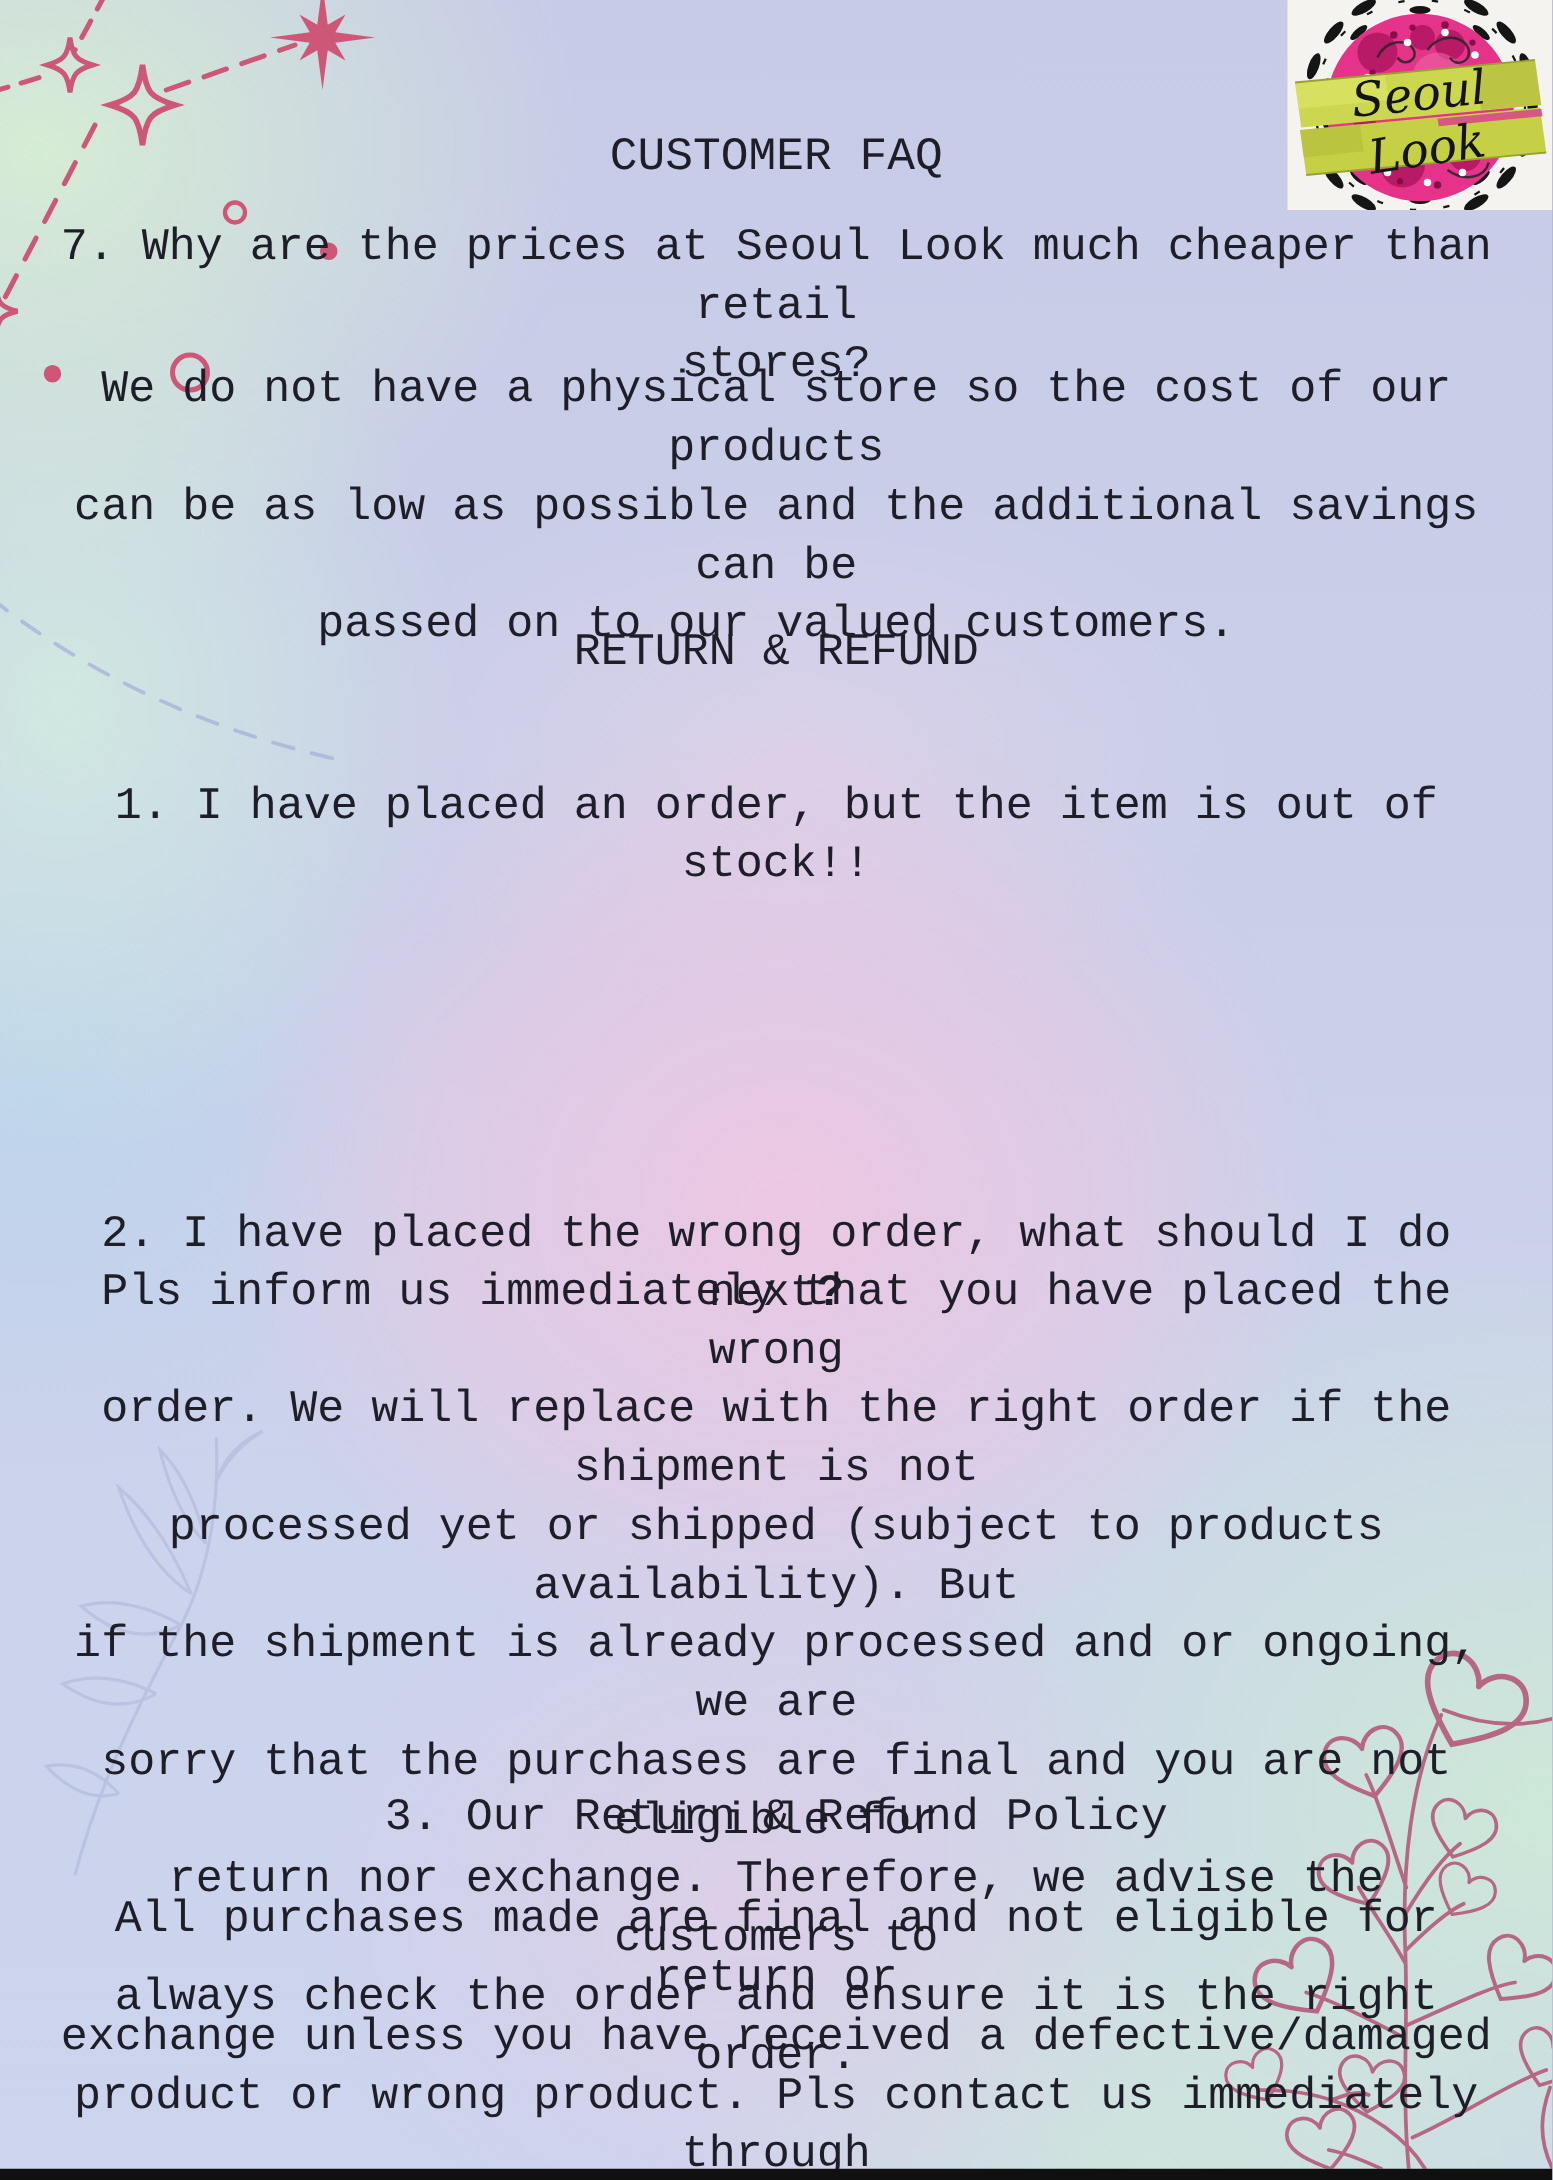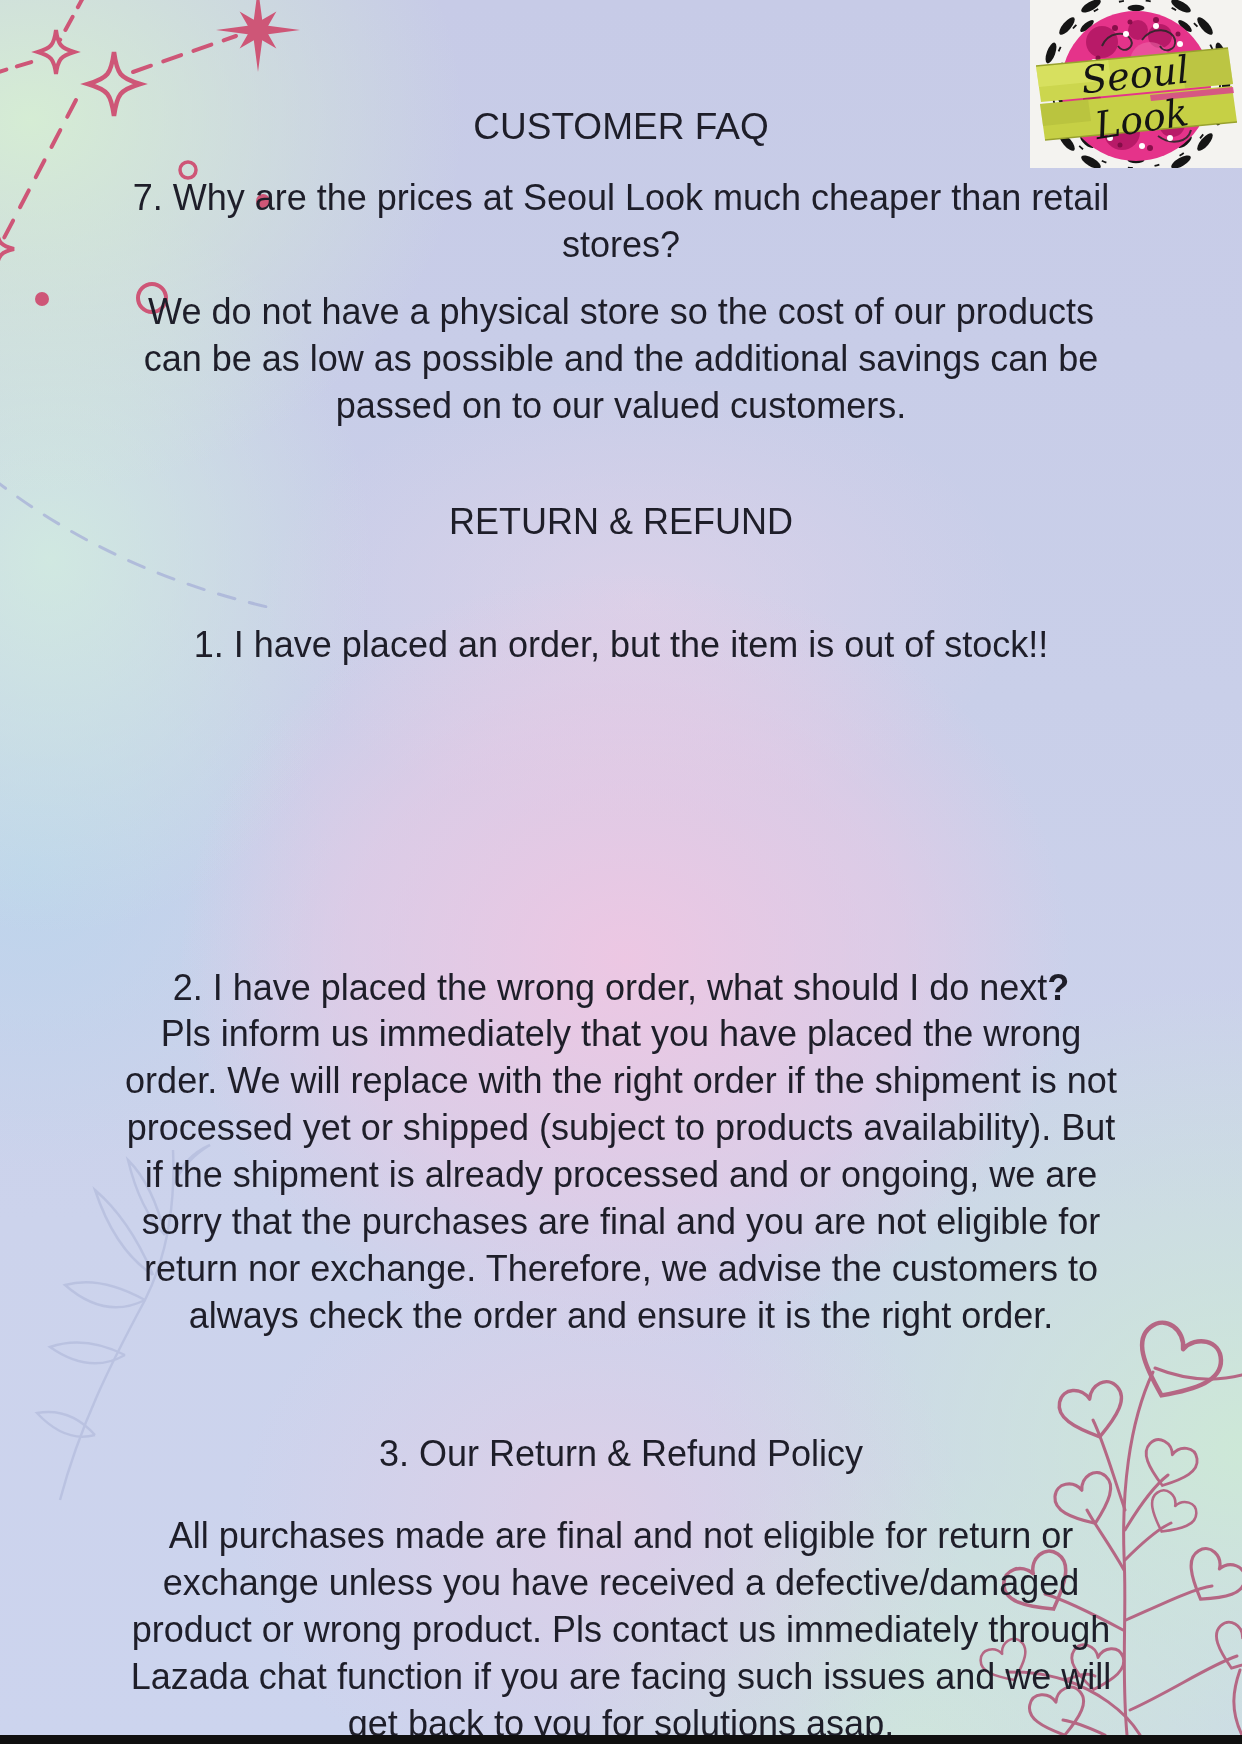--- a/index.html
+++ b/index.html
@@ -21,20 +21,21 @@
       radial-gradient(ellipse 720px 620px at 1242px 1450px, rgba(205,233,214,0.95) 0%, rgba(205,233,214,0) 75%),
       radial-gradient(ellipse 520px 400px at 920px 1744px, rgba(208,233,216,0.75) 0%, rgba(208,233,216,0) 70%),
       linear-gradient(180deg,#c7cbe7 0%, #c9cfe9 40%, #ccd3ec 70%, #ccd4ee 100%);
   }
   .txt{
     position:absolute;left:31px;width:1180px;
     text-align:center;
     font-size:36px;line-height:47px;
     white-space:pre-line;
     z-index:3;
+    font-family:Liberation Mono, monospace;
   }
   .title{top:103px;font-size:37px;}
   .q7{top:174px;}
   .a7{top:288px;}
   .section-h{top:498px;white-space:normal;}
   .q1{top:621px;}
   .a1{top:688px;}
   .q2{top:964px;white-space:normal;}
   .q2 .mark{font-weight:700;}
   .a2{top:1010px;}

